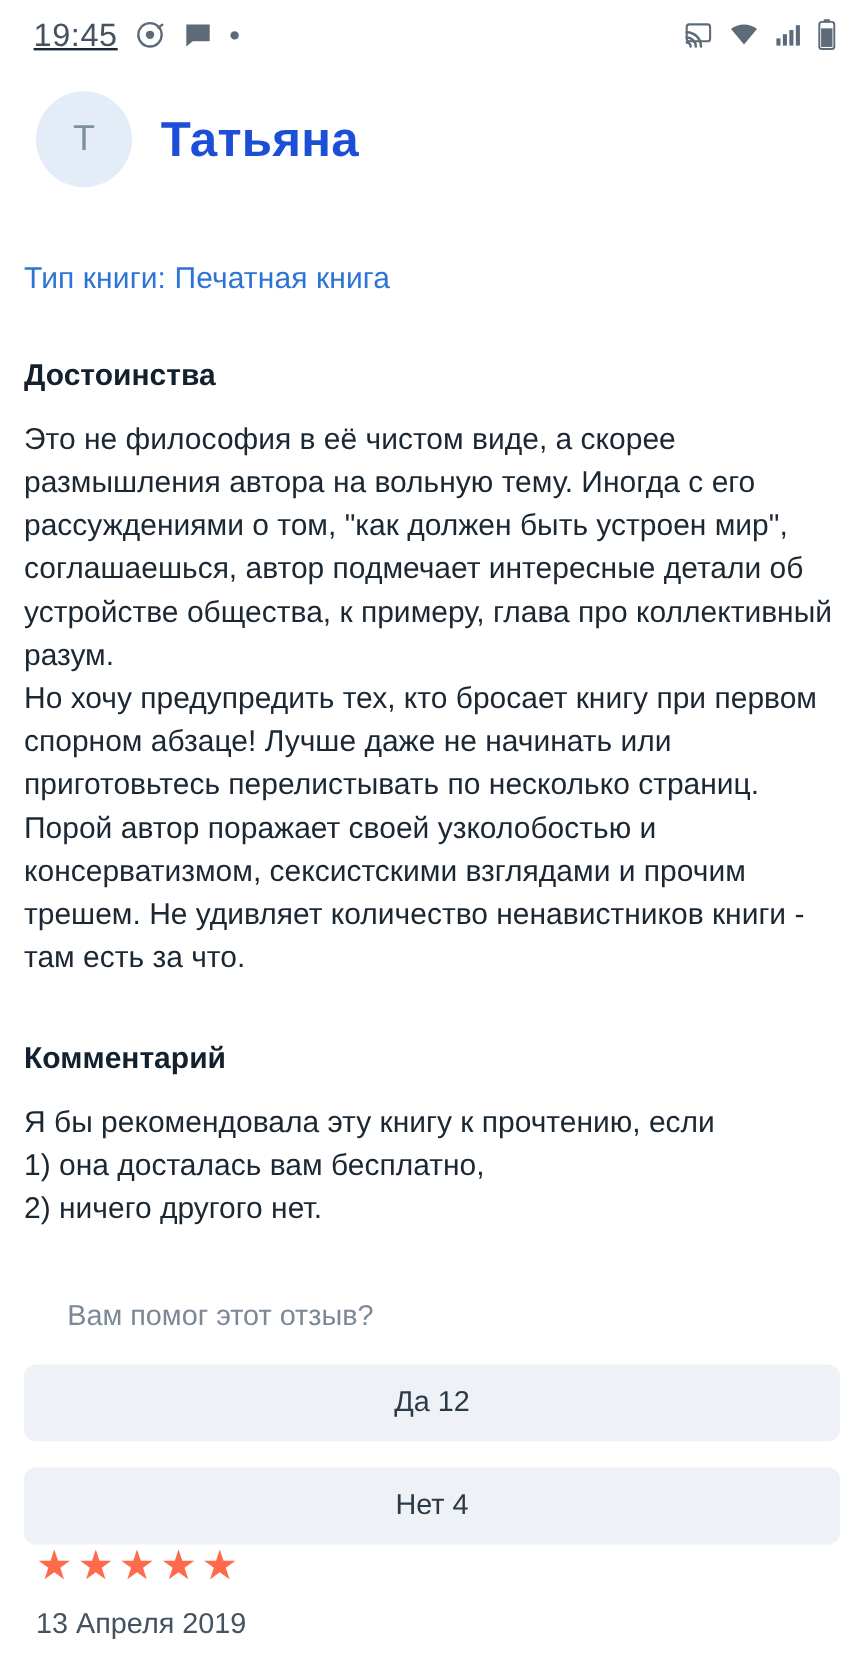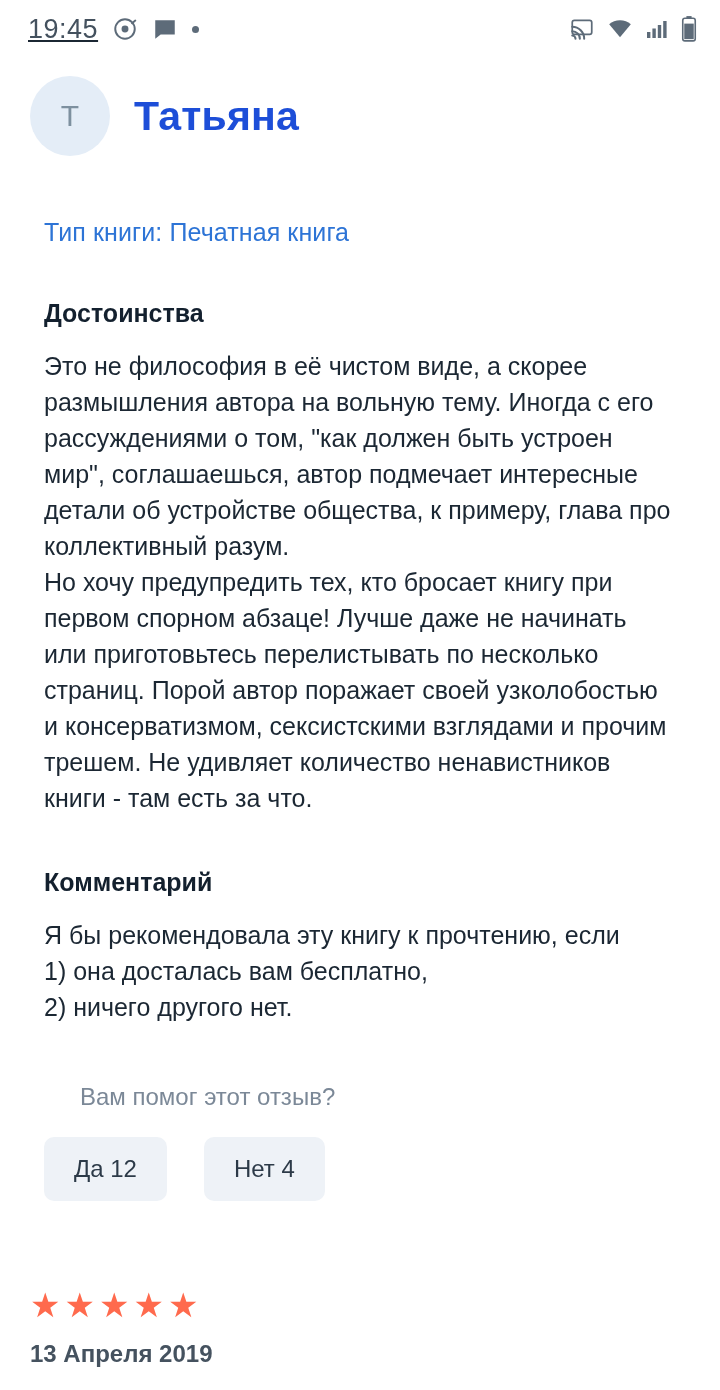--- a/index.html
+++ b/index.html
@@ -64,21 +64,21 @@
     font-weight: 400;
   }
   .user-name {
     font-size: 41px;
     font-weight: bold;
     color: #1d4ed8;
     letter-spacing: .2px;
   }
 
   
-  .content { padding: 0 44px; }
+  .content { padding: 0 20px; }
 
   .book-type {
     color: #2d74d6;
     font-size: 25px;
     margin-top: 62px;
     letter-spacing: .1px;
   }
 
   .section-title {
     font-size: 25px;
@@ -97,22 +97,23 @@
 
   .helpful-question {
     font-size: 24px;
     color: #7b8897;
     margin-top: 58px;
     margin-left: 36px;
   }
 
   .vote-row {
     display: flex;
-    gap: 37px;
+    gap: 22px;
     margin-top: 26px;
+    flex-direction: column;
   }
   .vote-btn {
     background: #eef2f7;
     color: #2c3a48;
     border: none;
     border-radius: 10px;
     font-size: 24px;
     font-family: "Liberation Sans", sans-serif;
     padding: 18px 30px;
     min-width: 108px;
@@ -130,21 +131,20 @@
     display: flex;
     gap: 4px;
     color: #ff6a4d;
     font-size: 34px;
     line-height: 1;
   }
   .review-date {
     font-size: 24px;
     color: #45525f;
     margin-top: 18px;
-    font-weight: bold;
   }
 </style>
 </head>
 <body>
 
 <div class="status-bar">
   <div class="status-left">
     <span class="status-clock">19:45</span>
     <span class="icon-grey">
       <svg width="26" height="26" viewBox="0 0 24 24" fill="none" stroke="currentColor" stroke-width="1.8">

